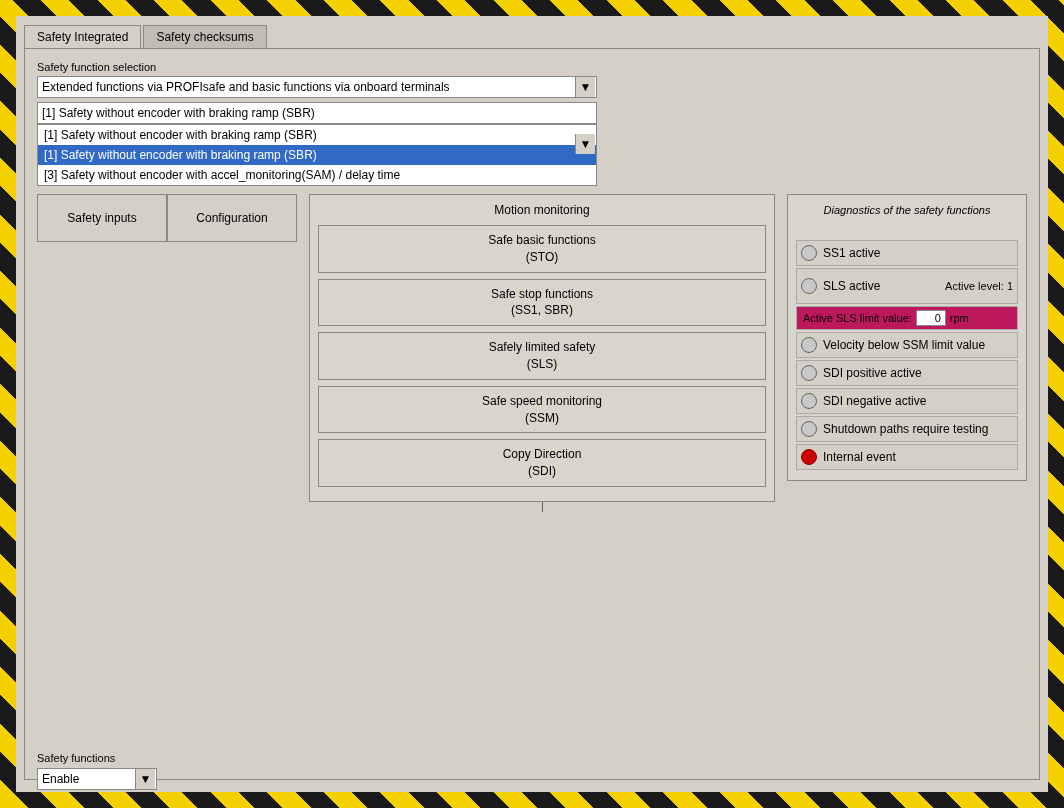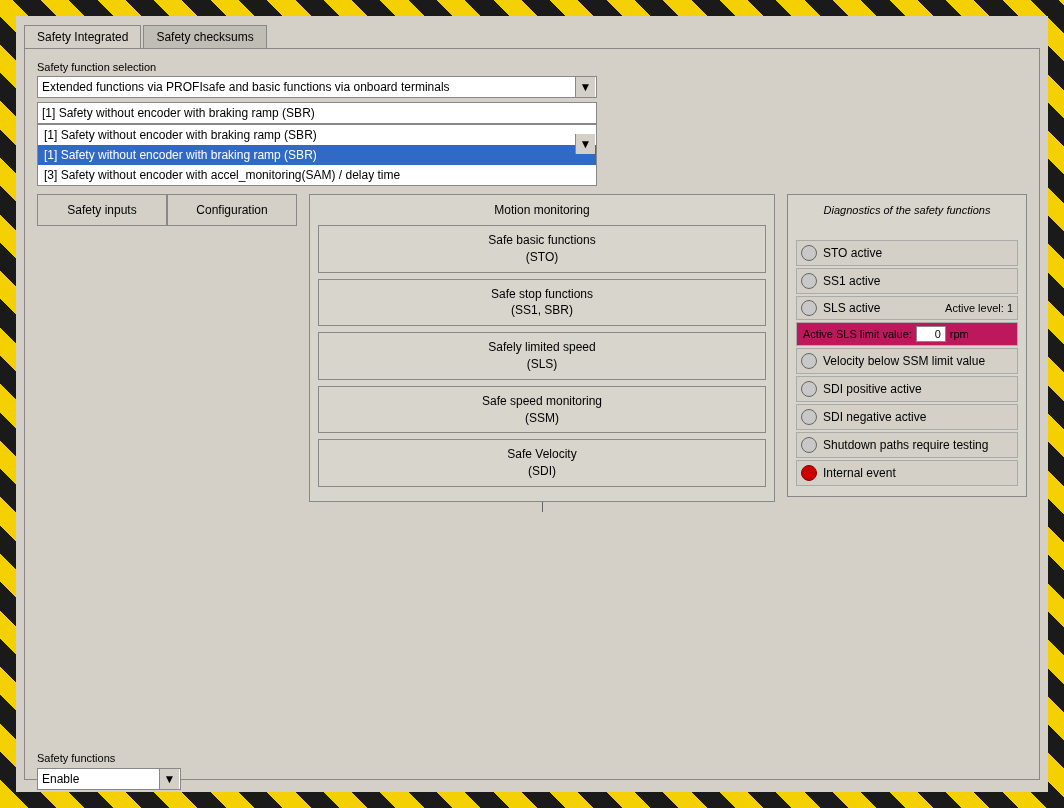--- a/index.html
+++ b/index.html
@@ -147,41 +147,41 @@
     }
 
     
     .config-buttons {
       display: flex;
       gap: 0;
       margin-bottom: 8px;
     }
     .config-btn {
       flex: 1;
-      padding: 8px 8px;
+      padding: 16px 8px;
       border: 1px solid #888;
       background: #d4d0c8;
       font-size: 12px;
       cursor: pointer;
       text-align: center;
     }
 
     
     .safety-functions-section {
       margin-top: auto;
       padding-top: 8px;
     }
     .safety-functions-label {
       font-size: 11px;
       margin-bottom: 4px;
     }
     .enable-dropdown-container {
       position: relative;
       display: inline-block;
-      width: 144px;
+      width: 120px;
     }
     .enable-dropdown {
       width: 100%;
       padding: 3px 24px 3px 4px;
       border: 1px solid #888;
       background: #fff;
       font-size: 12px;
       appearance: none;
       -webkit-appearance: none;
     }
@@ -269,21 +269,21 @@
     .diag-indicator.red {
       background: #cc0000;
       border-color: #880000;
     }
 
     .sls-row {
       display: flex;
       align-items: center;
       border: 1px solid #aaa;
       background: #d4d0c8;
-      padding: 3px 4px;
+      padding: 9px 4px;
       margin-bottom: 2px;
       gap: 6px;
     }
     .sls-active-label {
       font-size: 12px;
     }
     .sls-level {
       margin-left: auto;
       font-size: 11px;
     }
@@ -437,47 +437,43 @@
               <span>Safe basic functions</span><br>
               <span>(STO)</span>
             </div>
 
             <div class="function-box">
               <span>Safe stop functions</span><br>
               <span>(SS1, SBR)</span>
             </div>
 
             <div class="function-box">
-              <span>Safely limited speed</span><br>
+              <span>Safely limited safety</span><br>
               <span>(SLS)</span>
             </div>
 
             <div class="function-box">
               <span>Safe speed monitoring</span><br>
               <span>(SSM)</span>
             </div>
 
             <div class="function-box">
-              <span>Safe Velocity</span><br>
+              <span>Copy Direction</span><br>
               <span>(SDI)</span>
             </div>
           </div>
 
           <div class="vertical-line"></div>
         </div>
       </div>
 
       <div class="right-panel">
         <div class="diagnostics-box">
           <div class="diagnostics-title">Diagnostics of the safety functions</div>
 
-          <div class="diagnostic-item has-border">
-            <div class="diag-indicator"></div>
-            <span>STO active</span>
-          </div>
 
           <div class="diagnostic-item has-border">
             <div class="diag-indicator"></div>
             <span>SS1 active</span>
           </div>
 
           <div class="sls-row">
             <div class="diag-indicator"></div>
             <span class="sls-active-label">SLS active</span>
             <span class="sls-level">

